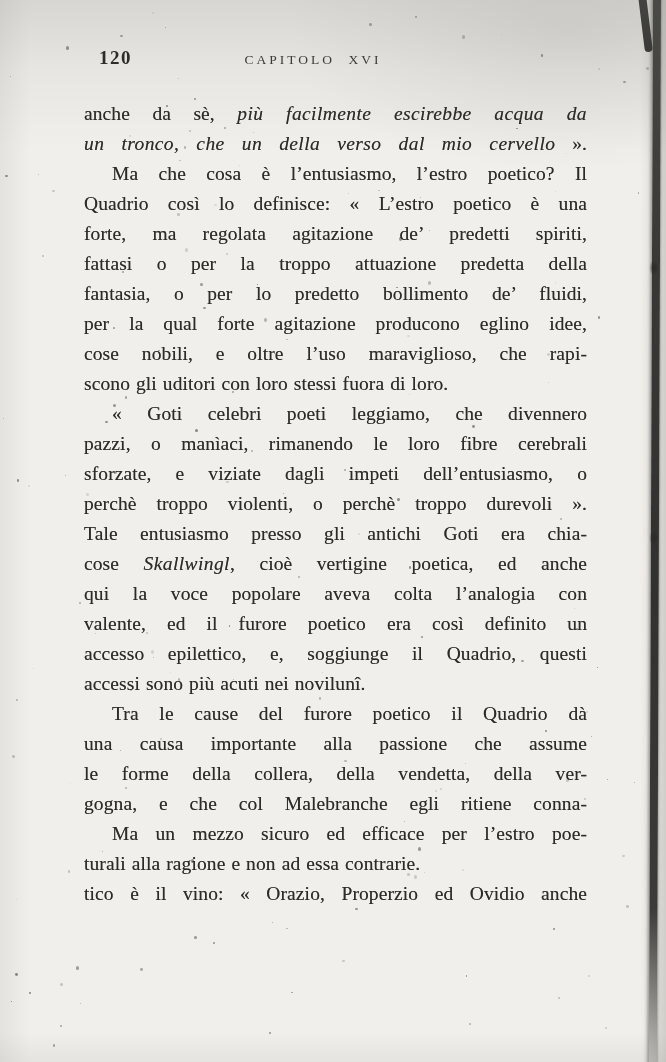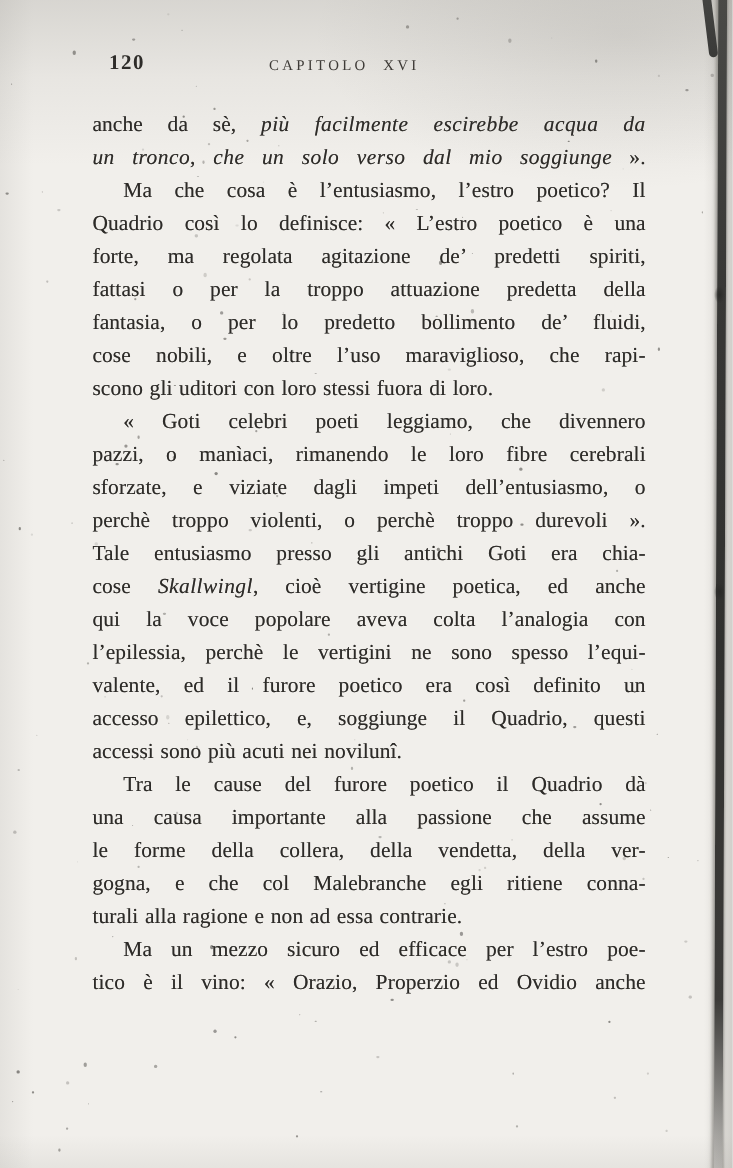--- a/index.html
+++ b/index.html
@@ -262,45 +262,45 @@
       <div class="speck" style="width: 2.8px; height: 3.1px; left: 397px; top: 498px; opacity: 0.54;"></div>
       <div class="speck" style="width: 2.9px; height: 3.6px; left: 191px; top: 859px; opacity: 0.53;"></div>
       <div class="speck" style="width: 0.9px; height: 0.8px; left: 555px; top: 191px; opacity: 0.2;"></div>
     </div>
 
   <div class="pagenum">120</div>
   <div class="running-header">CAPITOLO XVI</div>
 
   <div class="page-body">
       <div class="line j"><span>anche da sè, </span><em>più facilmente escirebbe acqua da</em></div>
-      <div class="line j"><em>un tronco, che un solo verso dal mio soggiunge</em><span> ».</span></div>
+      <div class="line j"><em>un tronco, che un della verso dal mio cervello</em><span> ».</span></div>
       <div class="line indent j"><span>Ma che cosa è l’entusiasmo, l’estro poetico? Il</span></div>
       <div class="line j"><span>Quadrio così lo definisce: « L’estro poetico è una</span></div>
       <div class="line j"><span>forte, ma regolata agitazione de’ predetti spiriti,</span></div>
       <div class="line j"><span>fattasi o per la troppo attuazione predetta della</span></div>
       <div class="line j"><span>fantasia, o per lo predetto bollimento de’ fluidi,</span></div>
+      <div class="line j"><span>per la qual forte agitazione producono eglino idee,</span></div>
       <div class="line j"><span>cose nobili, e oltre l’uso maraviglioso, che rapi-</span></div>
       <div class="line"><span>scono gli uditori con loro stessi fuora di loro.</span></div>
       <div class="line indent j"><span>« Goti celebri poeti leggiamo, che divennero</span></div>
       <div class="line j"><span>pazzi, o manìaci, rimanendo le loro fibre cerebrali</span></div>
       <div class="line j"><span>sforzate, e viziate dagli impeti dell’entusiasmo, o</span></div>
       <div class="line j"><span>perchè troppo violenti, o perchè troppo durevoli ».</span></div>
       <div class="line j"><span>Tale entusiasmo presso gli antichi Goti era chia-</span></div>
       <div class="line j"><span>cose </span><em>Skallwingl</em><span>, cioè vertigine poetica, ed anche</span></div>
       <div class="line j"><span>qui la voce popolare aveva colta l’analogia con</span></div>
-      <div class="line j"><span>l’epilessia, perchè le vertigini ne sono spesso l’equi-</span></div>
       <div class="line j"><span>valente, ed il furore poetico era così definito un</span></div>
       <div class="line j"><span>accesso epilettico, e, soggiunge il Quadrio, questi</span></div>
       <div class="line"><span>accessi sono più acuti nei novilunî.</span></div>
       <div class="line indent j"><span>Tra le cause del furore poetico il Quadrio dà</span></div>
       <div class="line j"><span>una causa importante alla passione che assume</span></div>
       <div class="line j"><span>le forme della collera, della vendetta, della ver-</span></div>
       <div class="line j"><span>gogna, e che col Malebranche egli ritiene conna-</span></div>
+      <div class="line indent j"><span>Ma un mezzo sicuro ed efficace per l’estro poe-</span></div>
       <div class="line"><span>turali alla ragione e non ad essa contrarie.</span></div>
-      <div class="line indent j"><span>Ma un mezzo sicuro ed efficace per l’estro poe-</span></div>
       <div class="line j"><span>tico è il vino: « Orazio, Properzio ed Ovidio anche</span></div>
     </div>
 
   <div class="edge-shadow"></div>
   <div class="edge-line"></div>
   <div class="edge-top"></div>
   <div class="kink k1"></div>
   <div class="kink k2"></div>
 </div>
 

